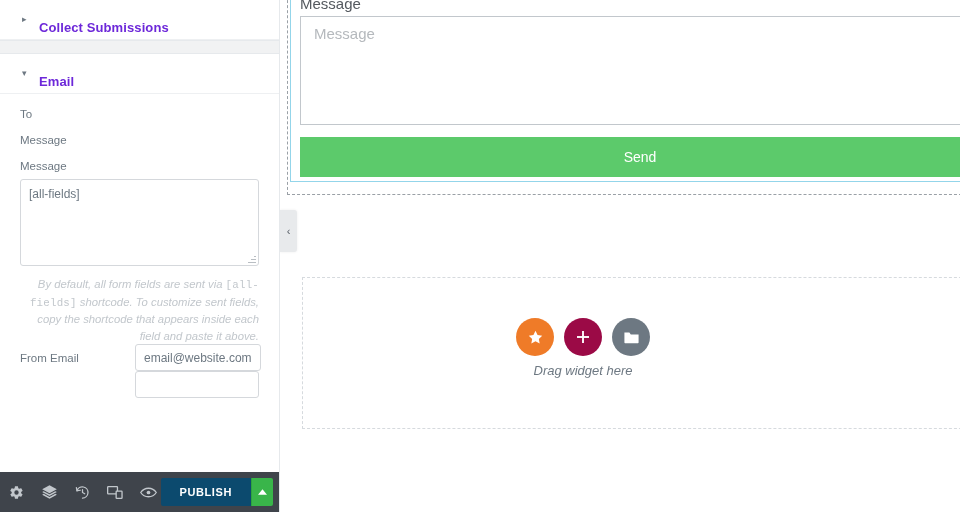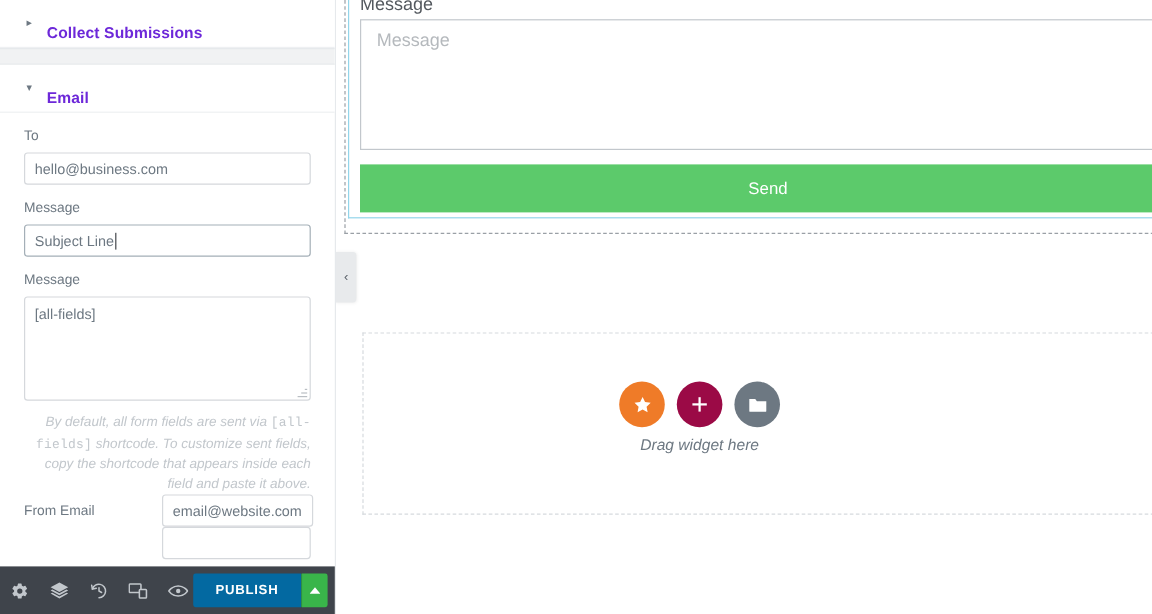--- a/index.html
+++ b/index.html
@@ -113,21 +113,21 @@
   }
   #bottombar .bicon {
     width: 33px; height: 40px;
     display: flex; align-items: center; justify-content: center;
     cursor: pointer;
   }
   #bottombar .bicon svg { display: block; }
   #publish {
     position: absolute; right: 29px; top: 6px;
     height: 28px; padding: 0 19px;
-    background: #0369a1; border: none; border-radius: 2px 0 0 2px;
+    background: #0c4a6e; border: none; border-radius: 2px 0 0 2px;
     color: #ffffff; font-size: 11px; font-weight: bold;
     letter-spacing: .6px;
     display: flex; align-items: center; justify-content: center;
     cursor: pointer; font-family: "Liberation Sans", sans-serif;
   }
   #publish-caret {
     position: absolute; right: 7px; top: 6px;
     width: 22px; height: 28px;
     background: #39b54a; border-radius: 0 2px 2px 0;
     border-left: 1px solid #2ea33d;
@@ -225,29 +225,24 @@
 
     <div class="sec-gap"></div>
 
     <div class="section-head">
       <span class="tri">▾</span>
       <span class="sec-title">Email</span>
     </div>
 
     <div class="ctrl">
       <label class="ctrl-label">To</label>
-      <div class="txtfield">hello@business.com</div>
     </div>
 
     <div class="ctrl">
       <label class="ctrl-label">Message</label>
-      <div class="txtfield focused">
-          <span>Subject Line</span>
-          <span class="caret"></span>
-        </div>
     </div>
 
     <div class="ctrl">
       <label class="ctrl-label">Message</label>
       <div class="area">
         <span>[all-fields]</span>
         <span class="rhandle">
             <i></i>
             <i></i>
             <i></i>

